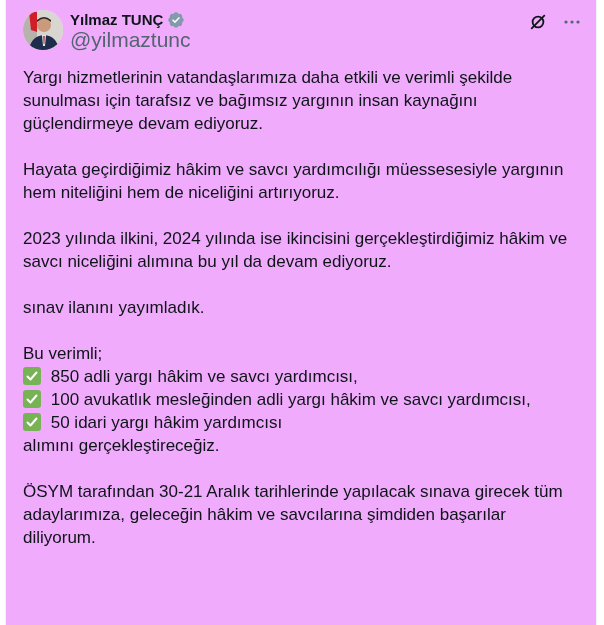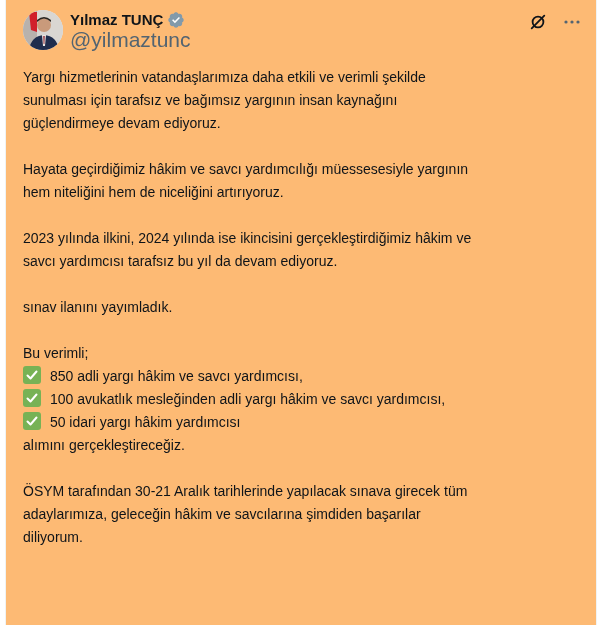--- a/index.html
+++ b/index.html
@@ -17,21 +17,21 @@
     }
     .card {
       position: absolute;
       left: 5px;
       top: 0;
       width: 592px;
       height: 625px;
       border-left: 1px solid #eff3f4;
       border-right: 1px solid #eff3f4;
       box-sizing: border-box;
-      background: #fdba74;
+      background: #f0abfc;
     }
     .header {
       position: absolute;
       left: 0;
       top: 0;
       width: 100%;
       height: 60px;
     }
     .avatar {
       position: absolute;
@@ -87,21 +87,21 @@
       cursor: pointer;
     }
     .more-icon {
       color: #536471;
     }
     .tweet-body {
       position: absolute;
       left: 17px;
       top: 66px;
       width: 566px;
-      font-size: 14px;
+      font-size: 17px;
       line-height: 23px;
       color: #0f1419;
     }
     .para {
       margin: 0 0 23px 0;
       white-space: normal;
     }
     .para .line { display: block; }
     .check-line {
       display: flex;
@@ -173,21 +173,21 @@
       <span class="line">Yargı hizmetlerinin vatandaşlarımıza daha etkili ve verimli şekilde</span>
       <span class="line">sunulması için tarafsız ve bağımsız yargının insan kaynağını</span>
       <span class="line">güçlendirmeye devam ediyoruz.</span>
     </p>
     <p class="para">
       <span class="line">Hayata geçirdiğimiz hâkim ve savcı yardımcılığı müessesesiyle yargının</span>
       <span class="line">hem niteliğini hem de niceliğini artırıyoruz.</span>
     </p>
     <p class="para">
       <span class="line">2023 yılında ilkini, 2024 yılında ise ikincisini gerçekleştirdiğimiz hâkim ve</span>
-      <span class="line">savcı yardımcısı tarafsız bu yıl da devam ediyoruz.</span>
+      <span class="line">savcı niceliğini alımına bu yıl da devam ediyoruz.</span>
     </p>
     <p class="para">
       <span class="line">sınav ilanını yayımladık.</span>
     </p>
     <div class="para">
       <span class="line">Bu verimli;</span>
       <span class="line check-line">
         <span class="check-box">
           <svg width="12" height="12" viewBox="0 0 12 12">
               <path d="M1.5 6.5 L4.5 9.5 L10.5 2.5" fill="none" stroke="#fff" stroke-width="2" stroke-linecap="round" stroke-linejoin="round"></path>

